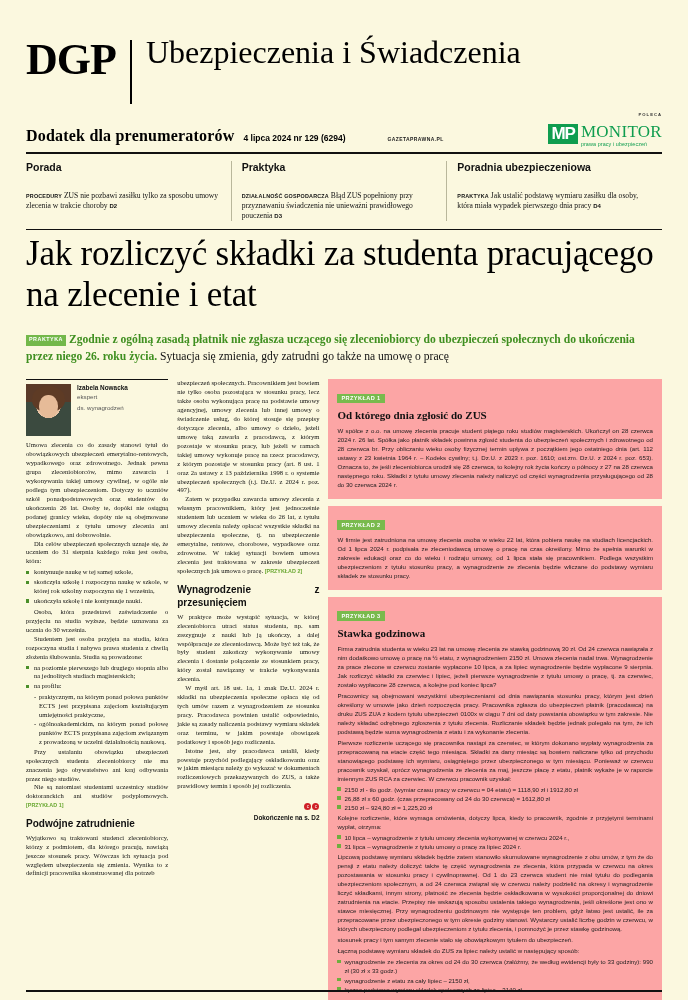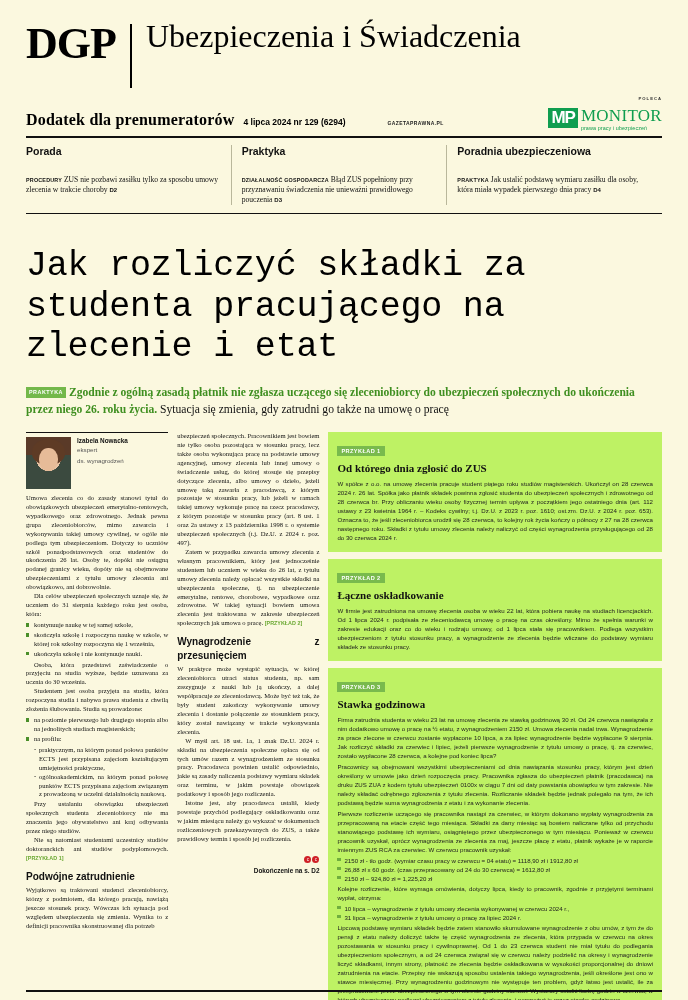--- a/index.html
+++ b/index.html
@@ -6,21 +6,21 @@
   body{
     width:688px;height:1000px;
     background:#fbf8df;
     font-family:"Liberation Serif", serif;
     color:#111;
     overflow:hidden;
   }
   .page{position:relative;width:688px;height:1000px;box-sizing:border-box;padding:0 26px;}
 
   
-  .masthead{display:flex;align-items:flex-start;padding-top:22px;}
+  .masthead{display:flex;align-items:flex-start;padding-top:38px;}
   .dgp{
     font-family:"Liberation Serif",serif;
     font-weight:bold;font-size:44px;line-height:1;
     letter-spacing:-1px;color:#000;
   }
   .mast-rule{width:2px;background:#000;align-self:stretch;margin:2px 14px 0 14px;height:64px;}
   .mast-title{
     font-family:"Liberation Serif",serif;
     font-size:32px;line-height:1.02;color:#000;white-space:nowrap;
     margin-top:-2px;
@@ -48,23 +48,23 @@
   .teaser + .teaser{border-left:1px solid #b9b79b;padding-left:10px;}
   .teaser-h{font-family:"Liberation Sans",sans-serif;font-weight:bold;font-size:10.5px;color:#111;margin-bottom:18px;}
   .teaser-b{font-size:7.6px;line-height:1.33;color:#111;}
   .kicker{font-family:"Liberation Sans",sans-serif;font-weight:bold;font-size:5.4px;letter-spacing:.2px;text-transform:uppercase;color:#111;}
   .pg{font-family:"Liberation Sans",sans-serif;font-weight:bold;font-size:6px;}
 
   .rule-thin{border-top:1.4px solid #111;}
 
   
   .headline{
-    font-family:Liberation Mono, monospace;
+    font-family:Liberation Serif, serif;
     font-size:35px;line-height:1.16;font-weight:normal;color:#000;
-    margin:32px 0 0 0;letter-spacing:-.2px;
+    margin:4px 0 0 0;letter-spacing:-.2px;
   }
   .lead{
     margin-top:17px;font-size:11.6px;line-height:1.42;color:#3f8f20;font-weight:bold;
     font-family:"Liberation Serif",serif;
   }
   .lead .tag{
     display:inline-block;background:#73b84a;color:#fff;font-family:"Liberation Sans",sans-serif;
     font-weight:bold;font-size:5.4px;letter-spacing:.5px;padding:1.6px 3px;vertical-align:2px;margin-right:3px;
   }
   .lead .blk{color:#111;font-weight:normal;}
@@ -95,21 +95,21 @@
       radial-gradient(ellipse 13px 15px at 50% 37%, #e8c3a4 0 99%, transparent 100%),
       linear-gradient(#5a3a28 0 34%, transparent 34%),
       linear-gradient(165deg,#3b4a3f 0 100%);
     position:relative;overflow:hidden;}
   .photo:after{content:"";position:absolute;left:6px;top:2px;width:33px;height:26px;border-radius:50% 50% 45% 45%;background:#5e3b25;}
   .photo:before{content:"";position:absolute;left:13px;top:11px;width:19px;height:23px;border-radius:48%;background:#e6bb98;z-index:2;}
   .a-name{font-family:"Liberation Sans",sans-serif;font-weight:bold;font-size:6.4px;color:#111;}
   .a-role{font-family:"Liberation Sans",sans-serif;font-size:6.2px;color:#555;line-height:1.45;margin-top:2px;}
 
   
-  .exbox{background:#bef264;padding:7px 9px 8px 9px;margin-bottom:7px;position:relative;}
+  .exbox{background:#fca5a5;padding:7px 9px 8px 9px;margin-bottom:7px;position:relative;}
   .ex-tag{display:inline-block;background:#79ba4d;color:#fff;font-family:"Liberation Sans",sans-serif;
     font-weight:bold;font-size:5.6px;letter-spacing:.4px;padding:1.8px 4px;margin-bottom:5px;}
   .ex-h{font-family:"Liberation Serif",serif;font-weight:bold;font-size:11px;margin:1px 0 5px 0;color:#111;}
   .ex-b{font-family:"Liberation Sans",sans-serif;font-size:6.1px;line-height:1.48;color:#1d1d1d;text-align:justify;}
   .ex-b p{margin:0 0 2px 0;}
   .ex-b ul{list-style:none;margin:1px 0;padding:0;}
   .ex-b ul li{position:relative;padding-left:7px;}
   .ex-b ul li:before{content:"";position:absolute;left:0;top:2.2px;width:3.2px;height:3.2px;background:#6fae3e;}
 
   
@@ -227,21 +227,20 @@
       <div class="exbox">
         <div class="ex-tag">PRZYKŁAD 1</div>
         <div class="ex-h">Od którego dnia zgłosić do ZUS</div>
         <div class="ex-b">
           <p>W spółce z o.o. na umowę zlecenia pracuje student piątego roku studiów magisterskich. Ukończył on 28 czerwca 2024 r. 26 lat. Spółka jako płatnik składek powinna zgłosić studenta do ubezpieczeń społecznych i zdrowotnego od 28 czerwca br. Przy obliczaniu wieku osoby fizycznej termin upływa z początkiem jego ostatniego dnia (art. 112 ustawy z 23 kwietnia 1964 r. – Kodeks cywilny; t.j. Dz.U. z 2023 r. poz. 1610; ost.zm. Dz.U. z 2024 r. poz. 653). Oznacza to, że jeśli zleceniobiorca urodził się 28 czerwca, to kolejny rok życia kończy o północy z 27 na 28 czerwca następnego roku. Składki z tytułu umowy zlecenia należy naliczyć od części wynagrodzenia przysługującego od 28 do 30 czerwca 2024 r.</p>
         </div>
       </div>
 
       <div class="exbox">
         <div class="ex-tag">PRZYKŁAD 2</div>
-        <div class="ex-h">Łączne oskładkowanie</div>
         <div class="ex-b">
           <p>W firmie jest zatrudniona na umowę zlecenia osoba w wieku 22 lat, która pobiera naukę na studiach licencjackich. Od 1 lipca 2024 r. podpisała ze zleceniodawcą umowę o pracę na czas określony. Mimo że spełnia warunki w zakresie edukacji oraz co do wieku i rodzaju umowy, od 1 lipca stała się pracownikiem. Podlega wszystkim ubezpieczeniom z tytułu stosunku pracy, a wynagrodzenie ze zlecenia będzie wliczane do podstawy wymiaru składek ze stosunku pracy.</p>
         </div>
       </div>
 
       <div class="exbox">
         <div class="ex-tag">PRZYKŁAD 3</div>
         <div class="ex-h">Stawka godzinowa</div>
         <div class="ex-b">
           <p>Firma zatrudnia studenta w wieku 23 lat na umowę zlecenia ze stawką godzinową 30 zł. Od 24 czerwca nawiązała z nim dodatkowo umowę o pracę na ½ etatu, z wynagrodzeniem 2150 zł. Umowa zlecenia nadal trwa. Wynagrodzenie za prace zlecone w czerwcu zostanie wypłacone 10 lipca, a za lipiec wynagrodzenie będzie wypłacone 9 sierpnia. Jak rozliczyć składki za czerwiec i lipiec, jeżeli pierwsze wynagrodzenie z tytułu umowy o pracę, tj. za czerwiec, zostało wypłacone 28 czerwca, a kolejne pod koniec lipca?</p>

